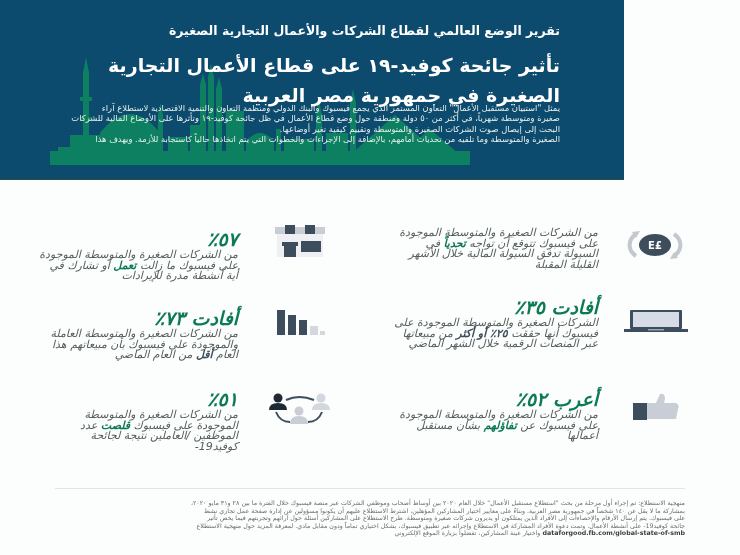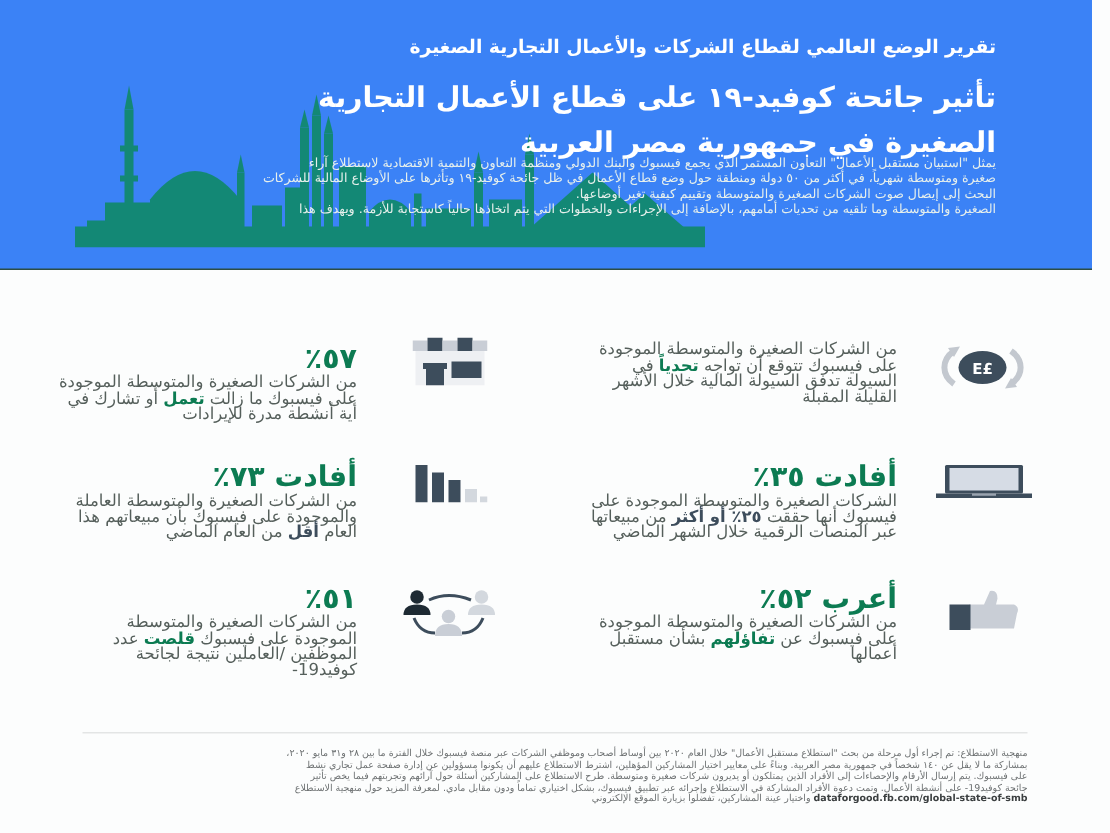--- a/index.html
+++ b/index.html
@@ -1,42 +1,42 @@
 <!DOCTYPE html>
 <html><head>
 <meta charset="utf-8">
 <style>
   * { margin: 0; padding: 0; box-sizing: border-box; }
   html, body { width: 740px; height: 555px; overflow: hidden; background: #fcfdfd; }
   body { font-family: "DejaVu Sans", sans-serif; position: relative; }
 
   .header {
-    position: absolute; left: 0; top: 0; width: 728px; height: 180px;
-    background: #3b82f6; overflow: hidden;
+    position: absolute; left: 0; top: 0; width: 624px; height: 180px;
+    background: #0c4a6e; overflow: hidden;
     border-bottom: 1px solid #2c4d42;
   }
   .skyline { position: absolute; left: 50px; top: 55px; width: 420px; height: 110px; }
 
   .kicker {
     position: absolute; right: 64px; top: 23px; direction: rtl;
     color: #ffffff; font-size: 12.5px; font-weight: bold; white-space: nowrap;
   }
   .title {
     position: absolute; right: 64px; top: 50px; direction: rtl; text-align: right;
     color: #ffffff; font-size: 19px; font-weight: bold; line-height: 30px; white-space: nowrap;
   }
   .intro {
     position: absolute; right: 64px; top: 103px; width: 630px;
     direction: rtl; text-align: right;
     color: #e7f0ec; font-size: 8.4px; line-height: 10.4px;
   }
   .intro span { display: block; white-space: nowrap; }
 
   .stat {
-    position: absolute; direction: rtl; text-align: right;
+    position: absolute; direction: rtl; text-align: right; font-style: italic;
   }
   .stat .value {
     color: #0c7b52; font-weight: bold; font-size: 19px; line-height: 22px; white-space: nowrap;
   }
   .stat .desc {
     color: #555f5b; font-size: 11px; line-height: 10.5px;
   }
   .stat .desc span { display: block; white-space: nowrap; }
   .stat .hl { color: #0c7b52; font-weight: bold; }
 
@@ -151,21 +151,21 @@
     <span>أية أنشطة مدرة للإيرادات</span>
   </div>
 </div>
 
 <svg class="icon" style="left:624px; top:309px;" width="64" height="24" viewBox="0 0 64 24">
   <rect x="6" y="1" width="52" height="19" rx="1" fill="#3d4d5c"></rect>
   <rect x="9" y="3" width="46" height="15" fill="#d6dce5"></rect>
   <rect x="0" y="20" width="64" height="3" fill="#3d4d5c"></rect>
   <rect x="24" y="20" width="16" height="1.5" fill="#9aa4b0"></rect>
 </svg>
-<div class="stat" style="right:142px; top:307px;">
+<div class="stat" style="right:142px; top:296px;">
   <div class="value">أفادت ٣٥٪</div>
   <div class="desc">
     <span>الشركات الصغيرة والمتوسطة الموجودة على</span>
     <span>فيسبوك أنها حققت <b class="hl" style="color:#3d4d5c">٢٥٪ أو أكثر</b> من مبيعاتها</span>
     <span>عبر المنصات الرقمية خلال الشهر الماضي</span>
   </div>
 </div>
 
 <svg class="icon" style="left:275px; top:309px;" width="50" height="26" viewBox="0 0 50 26">
   <rect x="2" y="1" width="8" height="25" fill="#3d4d5c"></rect>

